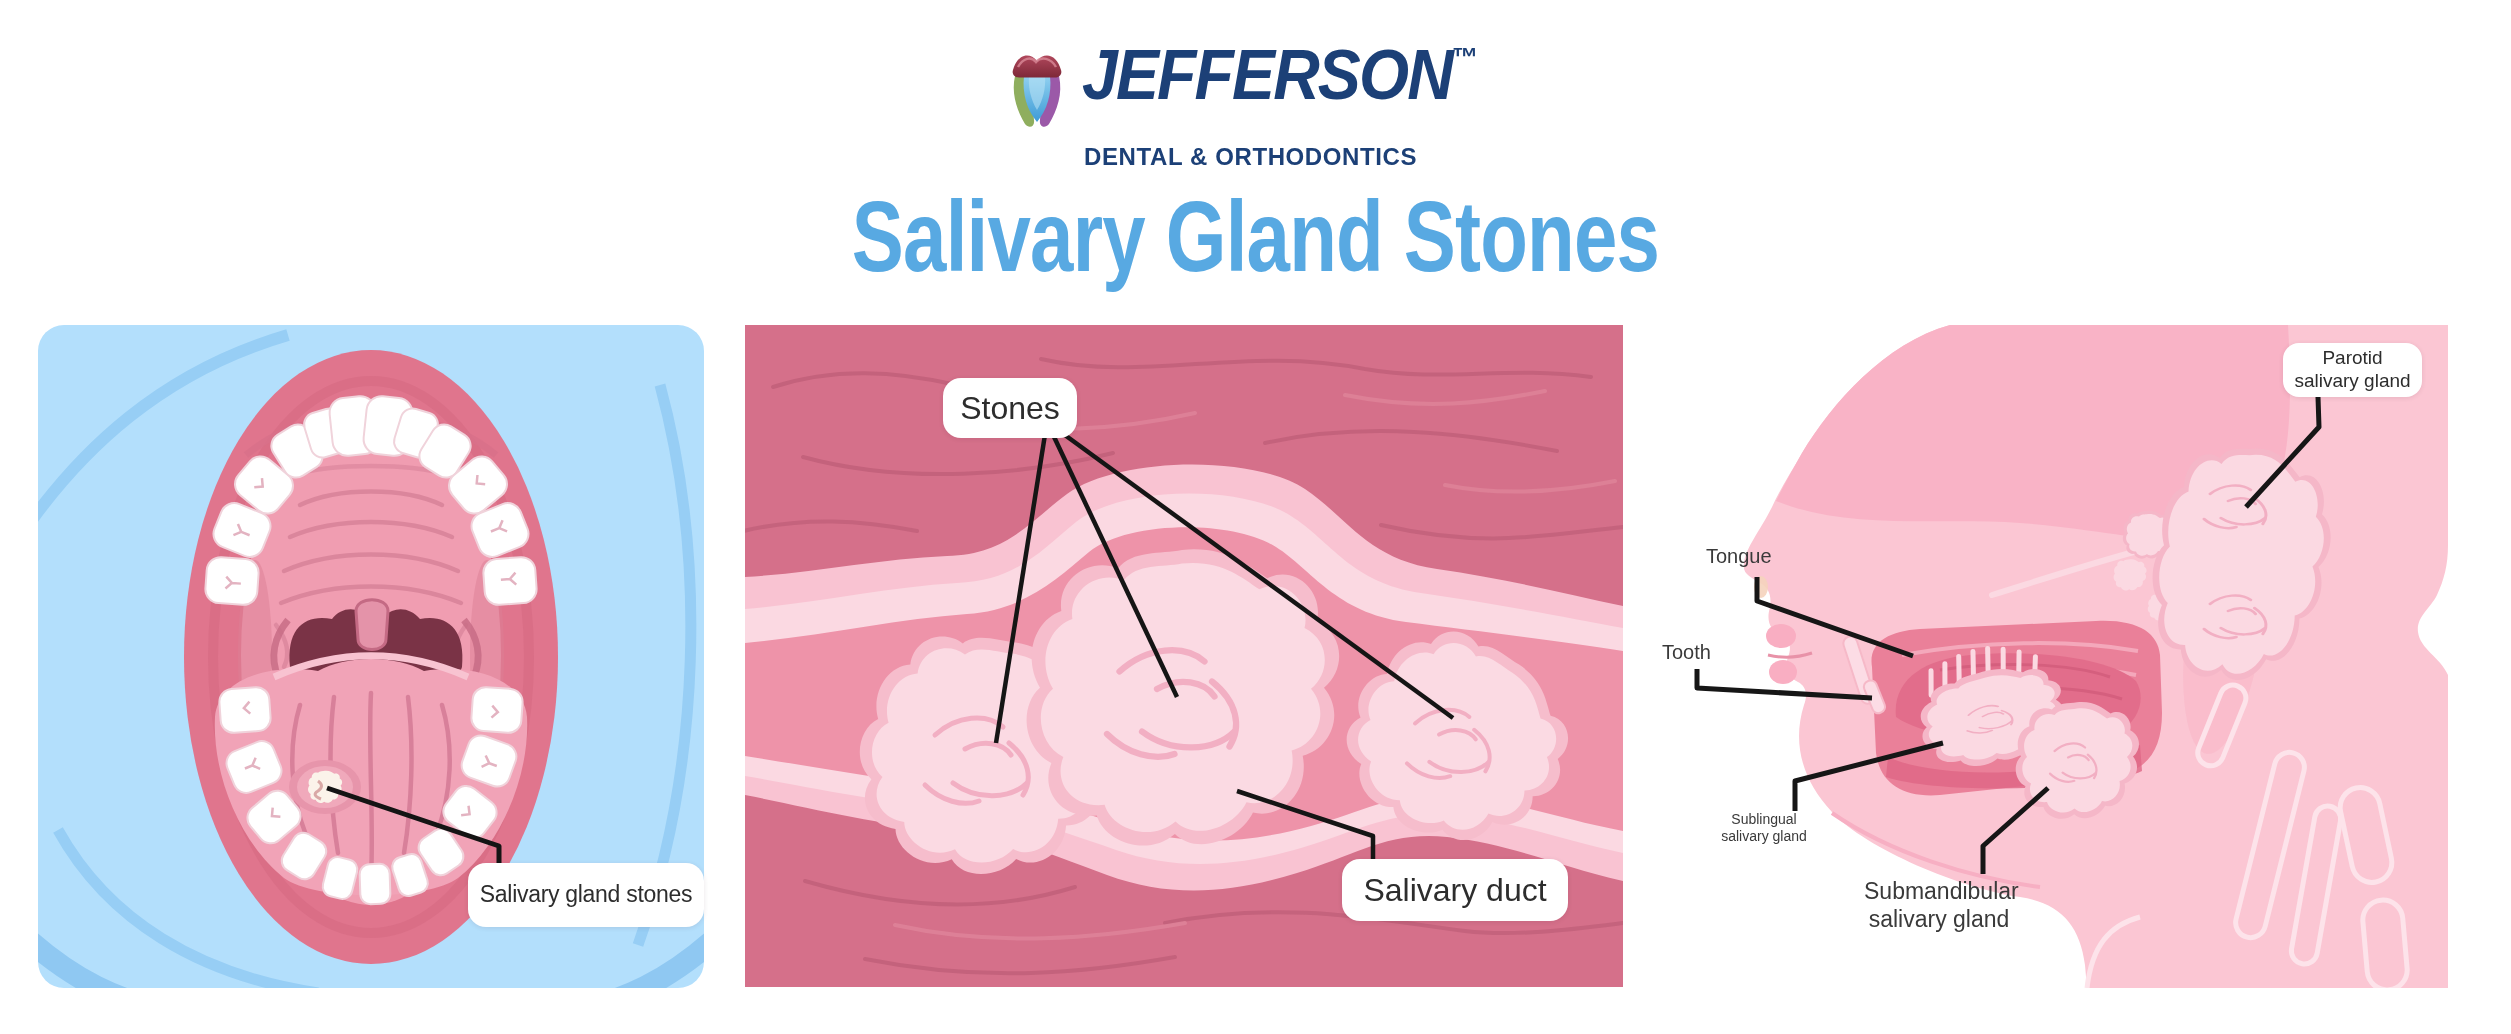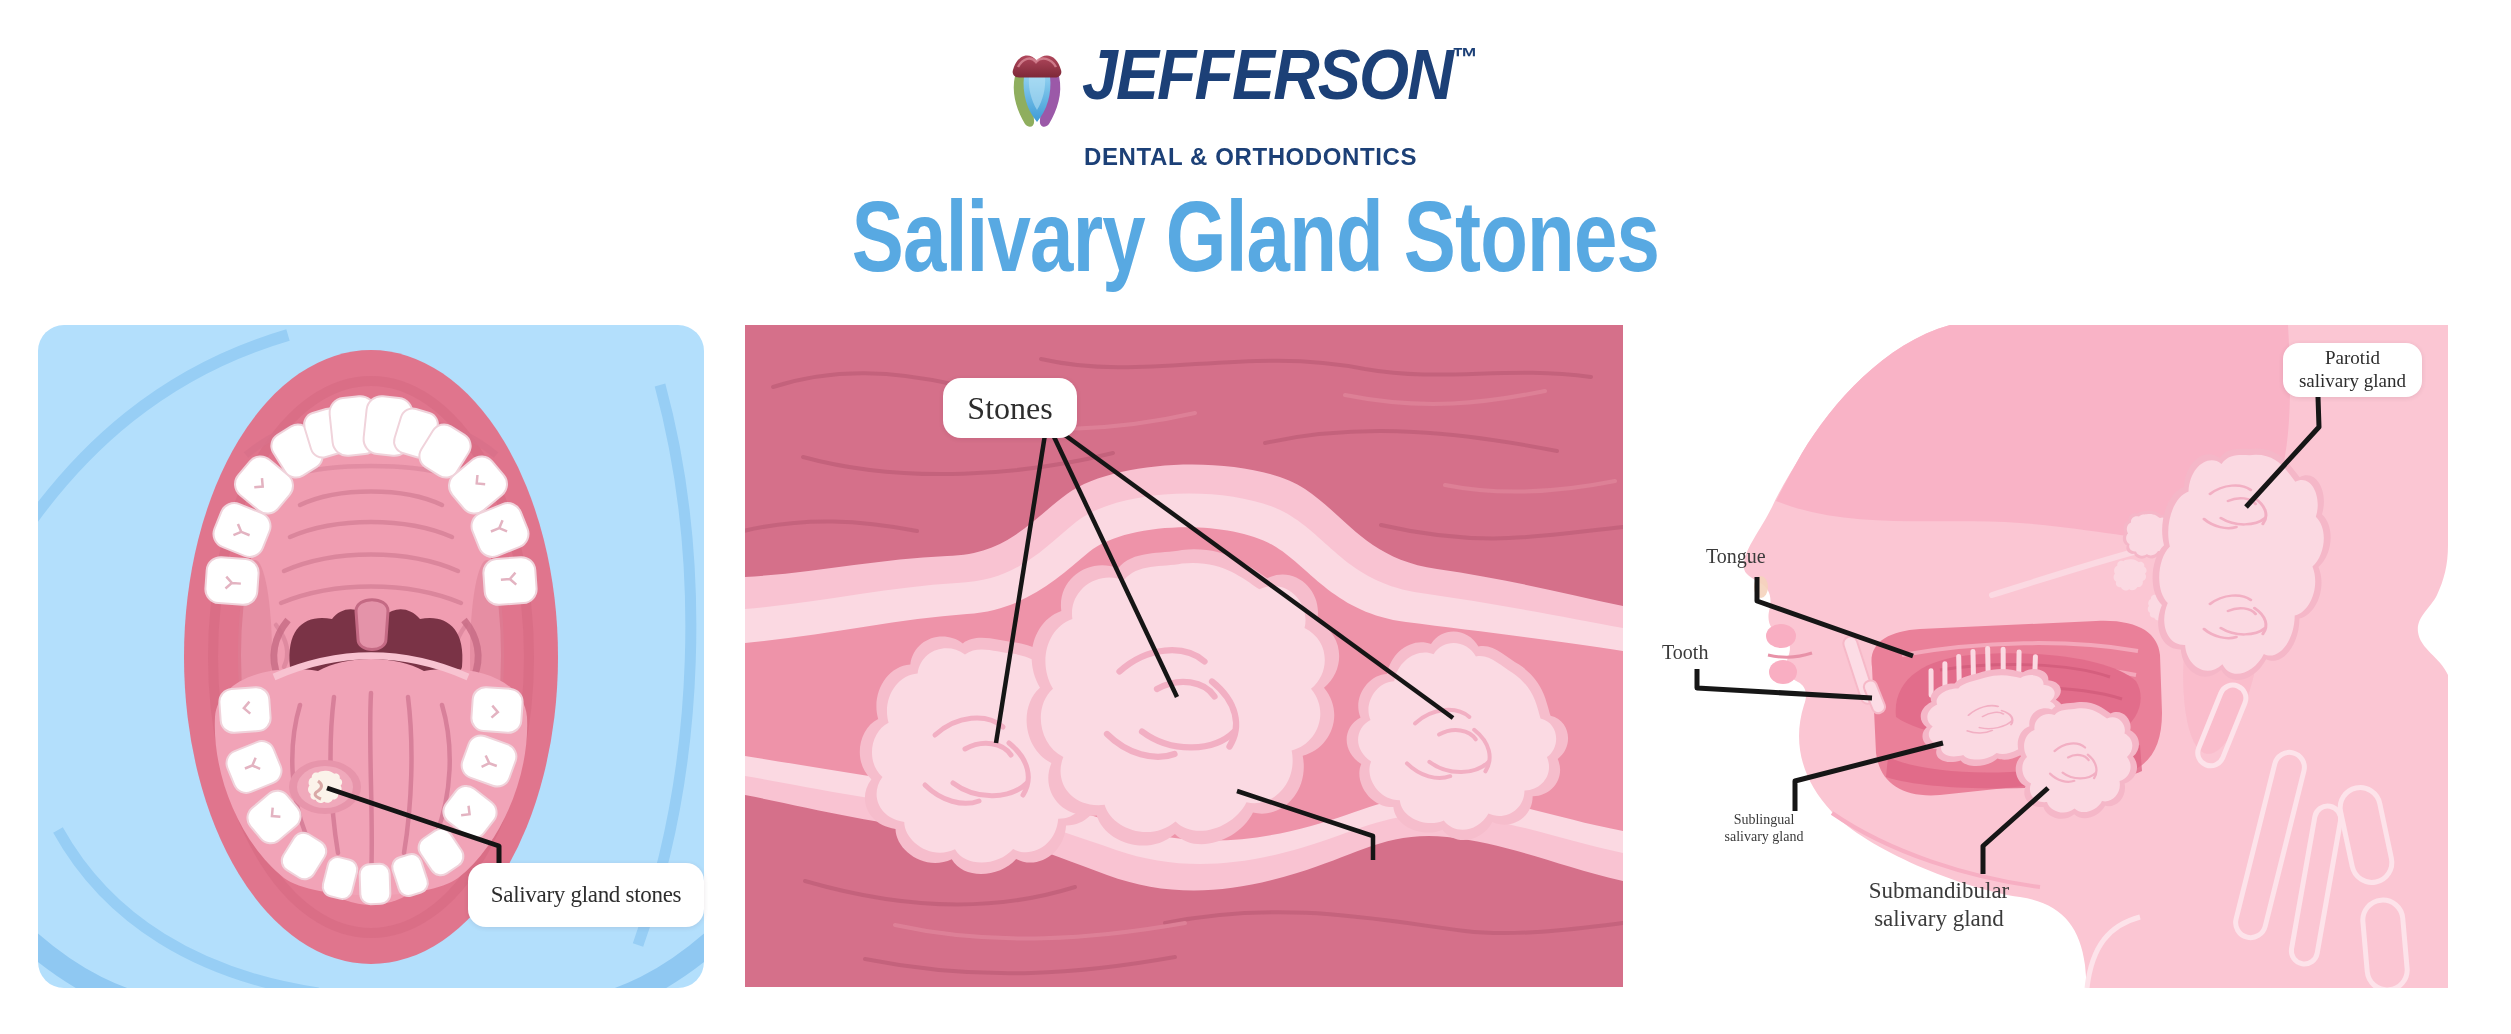--- a/index.html
+++ b/index.html
@@ -10,21 +10,21 @@
   .brand{position:absolute;left:1082px;top:40px;font-size:70px;font-weight:bold;font-style:italic;
          color:#1C4077;letter-spacing:-2px;line-height:1;transform:scaleX(.92);transform-origin:left top;white-space:nowrap;}
   .brand-tm{position:absolute;left:1452px;top:42px;font-size:26px;font-weight:bold;color:#1C4077;}
   .tagline{position:absolute;left:1084px;top:102px;font-size:24px;font-weight:bold;color:#1C4077;
            letter-spacing:.6px;white-space:nowrap;margin-top:41px;}
   
   .page-title{position:absolute;left:0;top:186px;width:2511px;text-align:center;font-size:100px;
               font-weight:bold;color:#58A9E2;letter-spacing:-1px;line-height:1;
               transform:scaleX(.78);transform-origin:50% 0;white-space:nowrap;}
   
-  .panel{position:absolute;top:325px;height:663px;font-family:Liberation Serif, serif;}
+  .panel{position:absolute;top:325px;height:663px;}
   .panel svg{position:absolute;left:0;top:0;}
   .panel-mouth{left:38px;width:666px;}
   .panel-duct{left:745px;width:878px;}
   .panel-head{left:1640px;width:871px;}
   
   .bubble{position:absolute;background:#fff;border-radius:18px;display:flex;flex-direction:column;
           align-items:center;justify-content:center;color:#2d2d2d;box-shadow:0 1px 5px rgba(60,20,35,.10);
           text-align:center;line-height:1.2;}
   .bubble-stone-callout{left:430px;top:538px;width:236px;height:64px;font-size:23px;letter-spacing:-.3px;}
   .bubble-stones{left:198px;top:37px;width:134px;height:60px;font-size:32px;margin-top:16px;}
@@ -280,20 +280,23 @@
       <g stroke="#151515" stroke-width="4.5" fill="none" stroke-linejoin="round">
         <line x1="302" y1="97" x2="251" y2="418"></line>
         <line x1="302" y1="97" x2="432" y2="372"></line>
         <line x1="302" y1="97" x2="708" y2="393"></line>
         <polyline points="492,466 628,511 628,535"></polyline>
       </g>
     </svg>
     <div class="bubble bubble-stones">
       <span>Stones</span>
     </div>
+    <div class="bubble bubble-duct">
+      <span>Salivary duct</span>
+    </div>
   </div>
 
   
   <div class="panel panel-head">
     <svg viewBox="0 0 871 663" width="871" height="663">
 
       <path d="M310,0 C245,18 192,78 162,128 C152,146 140,164 132,182 C120,206 106,222 104,238 C102,250 112,252 120,258 C128,262 132,270 130,282 C126,296 130,305 140,310 C150,314 152,322 148,332 C144,344 148,352 158,357 C166,361 168,370 164,380 C152,418 162,455 192,487 C226,524 322,564 380,572 C420,578 440,600 445,640 L447,663 L808,663 L808,350 C800,332 780,324 778,307 C776,292 790,284 797,270 C804,255 808,240 808,220 L808,0 Z" fill="#FBC6D3"></path>
 
       <path d="M310,0 C245,18 192,78 162,128 C154,142 144,160 136,176 C210,206 300,192 380,198 C470,204 545,228 595,208 C645,188 655,120 648,0 Z" fill="#F9B3C6"></path>
       <ellipse cx="585" cy="300" rx="38" ry="130" transform="rotate(8 585 300)" fill="#F9B3C6" opacity=".5"></ellipse>

